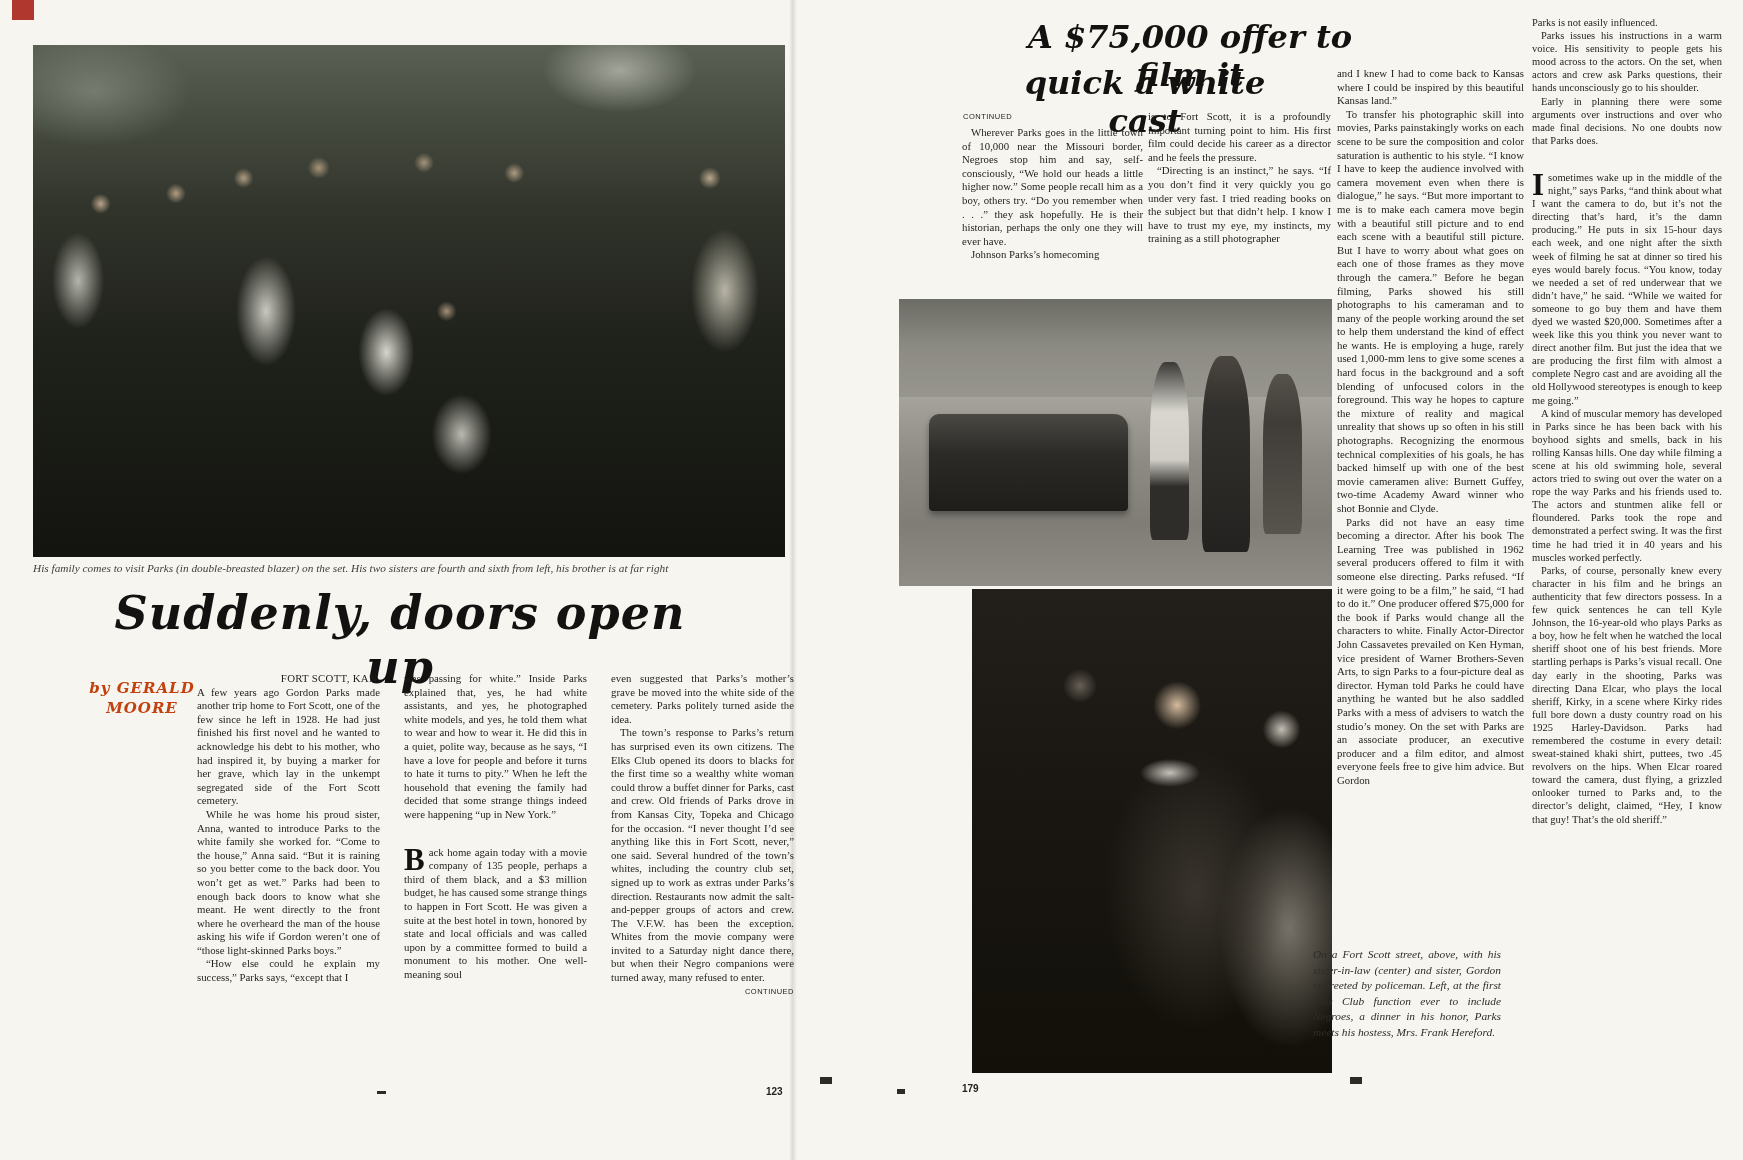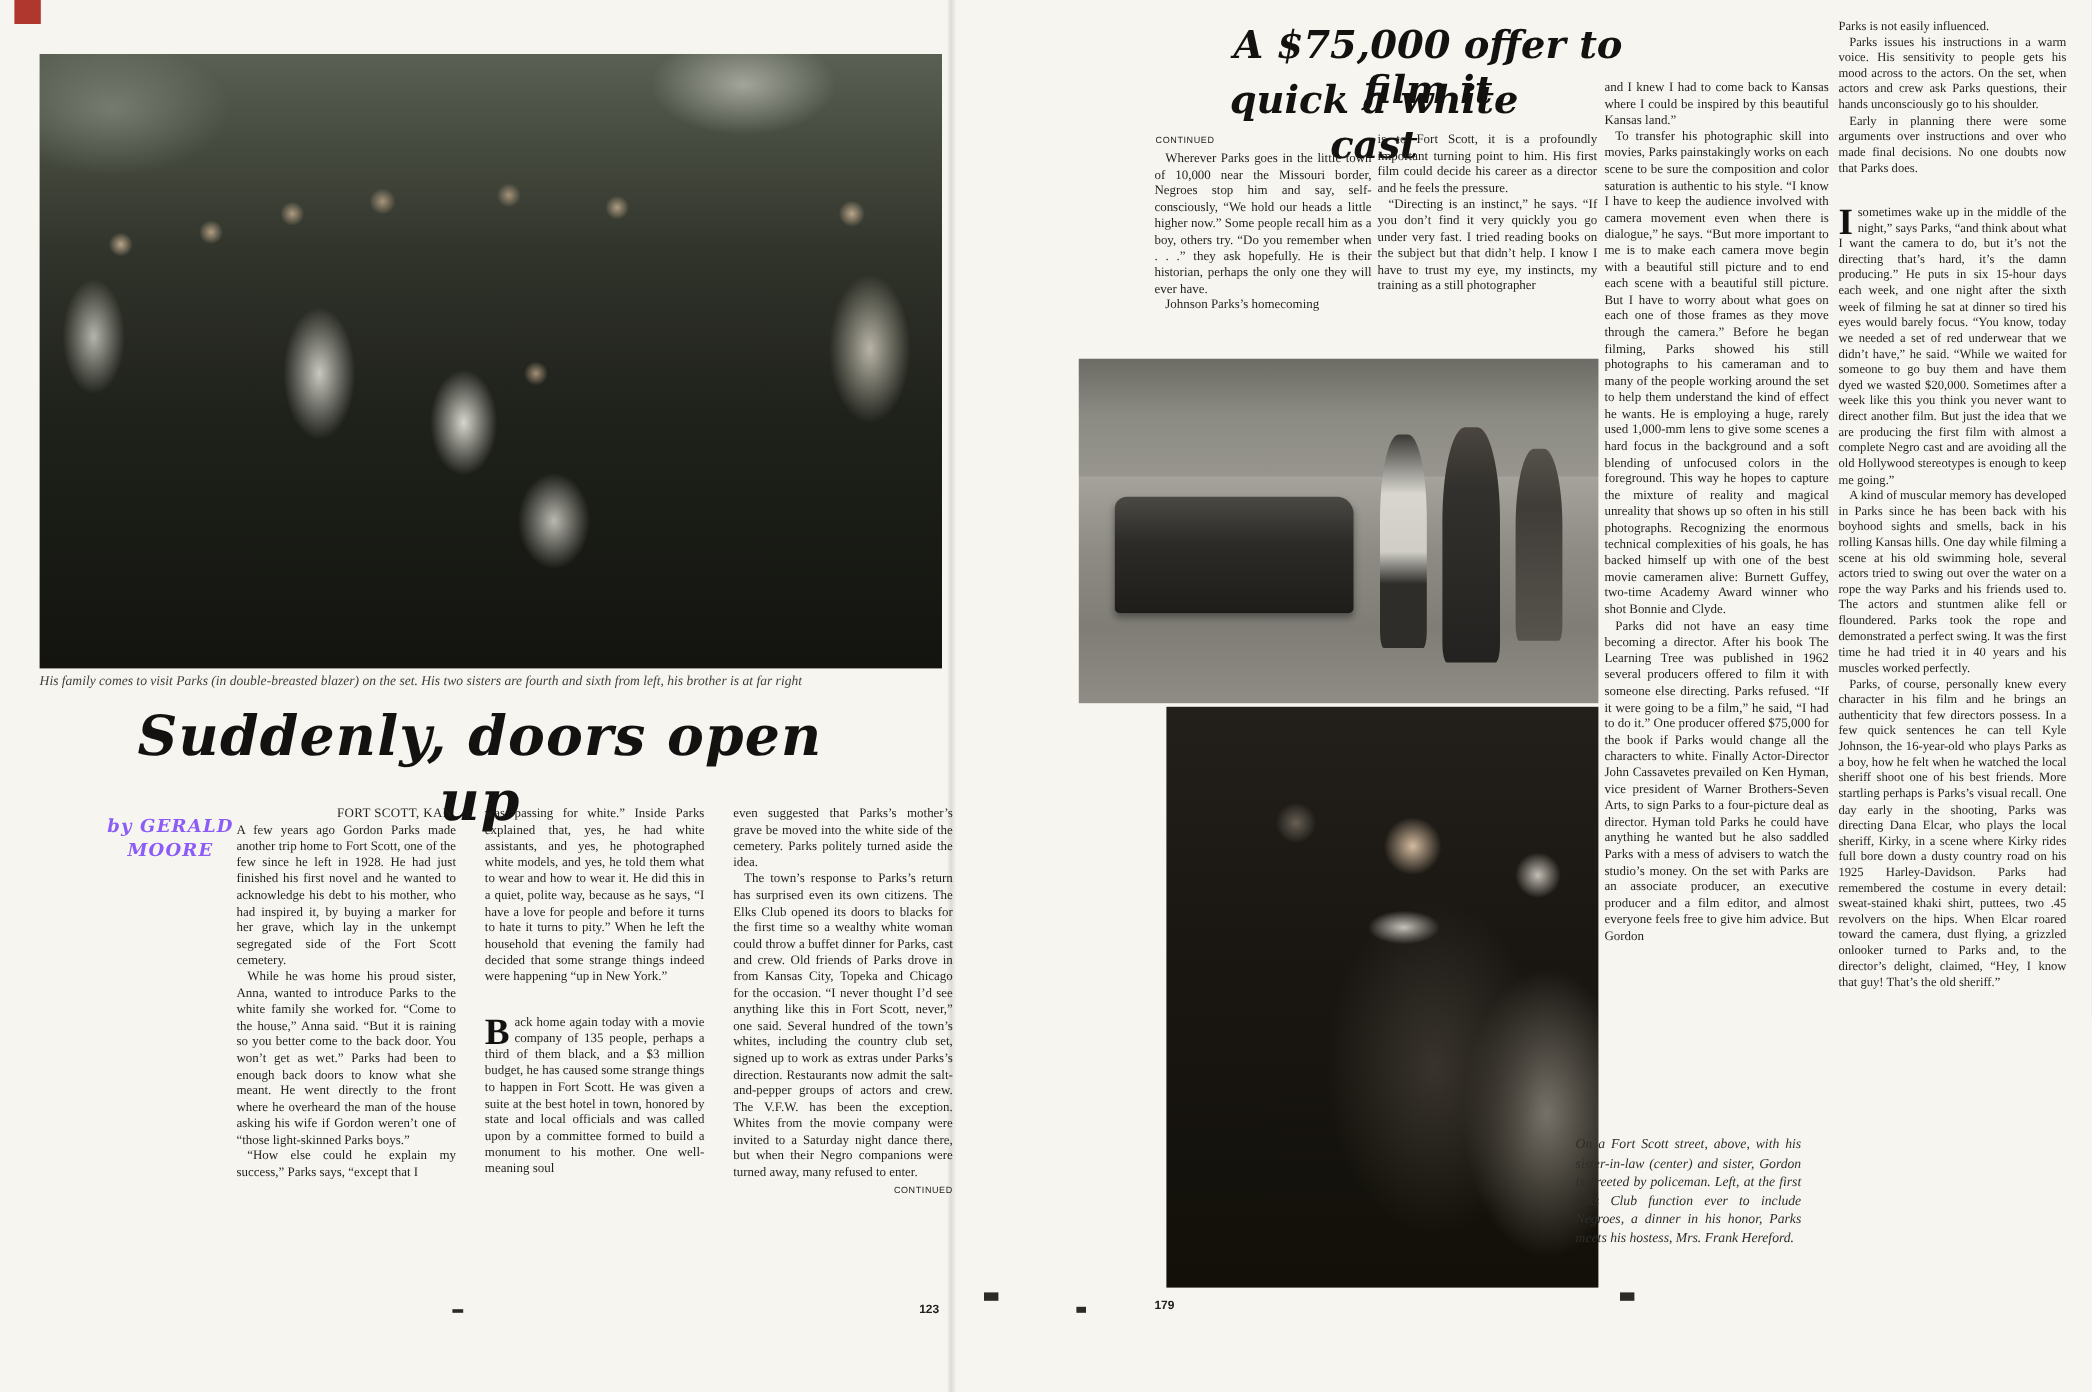--- a/index.html
+++ b/index.html
@@ -49,21 +49,21 @@
       linear-gradient(180deg,#23201b 0%,#1a1713 40%,#121009 100%);}
   .caption{position:absolute;font-style:italic;color:#3f3e39;}
   .caption-left{left:33px;top:561px;width:752px;font-size:11.3px;line-height:14px;text-align:justify;}
   .caption-right{left:1313px;top:947px;width:188px;font-size:11.4px;line-height:15.6px;text-align:justify;font-weight:normal;color:#2e2d29;}
   .headline-left{position:absolute;left:96px;top:586px;width:608px;text-align:center;
     font-family:"DejaVu Serif",serif;font-weight:bold;font-style:italic;font-size:46px;letter-spacing:1px;color:#131210;}
   .headline-right{position:absolute;font-family:"DejaVu Serif",serif;font-weight:bold;font-style:italic;color:#131210;text-align:center;}
   .hr1{left:1015px;top:18px;width:350px;font-size:32px;}
   .hr2{left:1020px;top:64px;width:250px;font-size:32px;}
   .byline{position:absolute;left:86px;top:678px;width:112px;text-align:center;
-    font-family:"DejaVu Serif",serif;font-weight:bold;font-style:italic;font-size:15px;line-height:20px;letter-spacing:1px;color:#8b5cf6;}
+    font-family:"DejaVu Serif",serif;font-weight:bold;font-style:italic;font-size:15px;line-height:20px;letter-spacing:1px;color:#c2410c;}
   .body-col{position:absolute;font-size:10.8px;line-height:13.6px;color:#201f1c;text-align:justify;}
   .body-col p{margin:0;}
   .body-col p.ind{text-indent:9px;}
   .dateline{text-align:right;letter-spacing:.3px;}
   .dropcap{float:left;font-weight:bold;font-size:31px;line-height:25px;padding:1px 4px 0 0;color:#131210;}
   .gap{margin-top:24px !important;}
   .continued-sm{font-family:"Liberation Sans",sans-serif;font-weight:normal;font-size:7.5px;letter-spacing:.5px;color:#232220;}
   .cont-right{text-align:right;margin-top:6px;}
   .cont-top{position:absolute;left:963px;top:112px;}
   .pagenum{position:absolute;font-family:"Liberation Sans",sans-serif;font-weight:bold;font-size:10px;color:#232220;}

